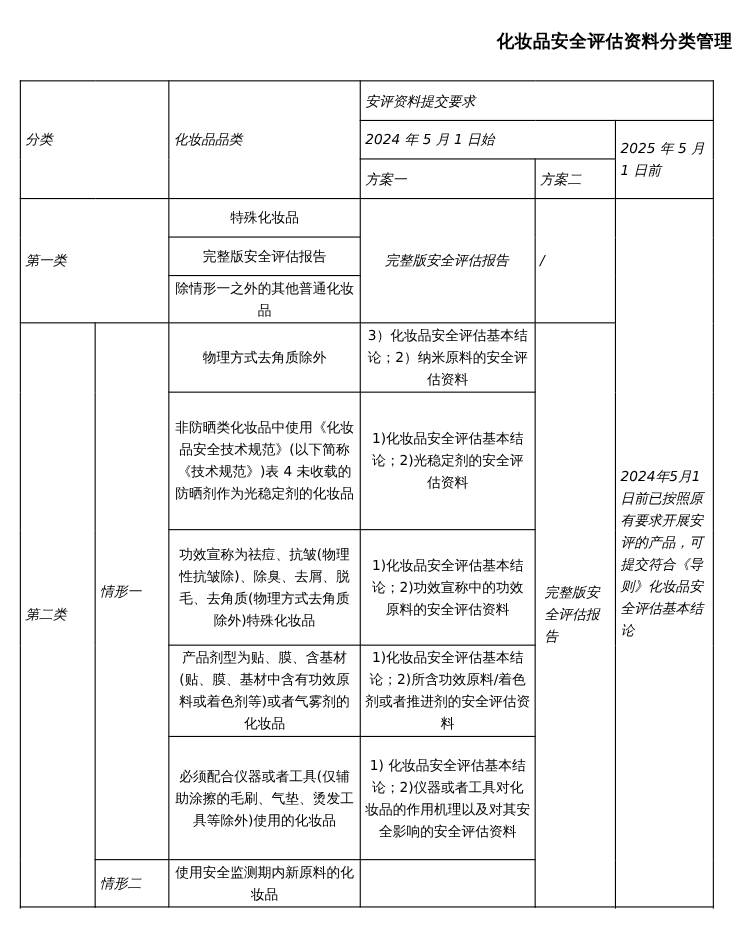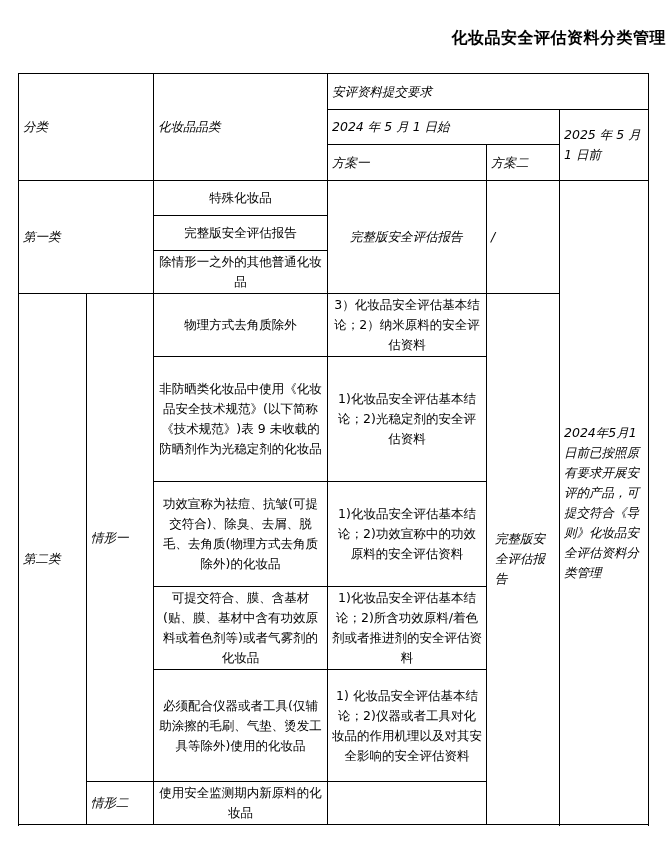--- a/index.html
+++ b/index.html
@@ -37,46 +37,46 @@
   <tr style="height:36px">
     <td class="c">方案一</td>
     <td class="c">方案二</td>
   </tr>
 
   <tr style="height:35px">
     <td class="c" colspan="2" rowspan="3">第一类</td>
     <td class="l">特殊化妆品</td>
     <td class="c" rowspan="3" style="padding:0 22px">完整版安全评估报告</td>
     <td class="c" rowspan="3">/</td>
-    <td class="c" rowspan="10">2024年5月1日前已按照原有要求开展安评的产品，可提交符合《导则》化妆品安全评估资料分类管理</td>
+    <td class="c" rowspan="10">2024年5月1日前已按照原有要求开展安评的产品，可提交符合《导则》化妆品安全评估基本结论</td>
   </tr>
   <tr style="height:35px">
     <td class="l">完整版安全评估报告</td>
   </tr>
   <tr style="height:43px">
     <td class="l">除情形一之外的其他普通化妆品</td>
   </tr>
 
   <tr style="height:63px">
     <td class="c" rowspan="7">第二类</td>
     <td class="c" rowspan="5">情形一</td>
     <td class="l">物理方式去角质除外</td>
     <td class="l">3）化妆品安全评估基本结论；2）纳米原料的安全评估资料</td>
     <td class="c" rowspan="7" style="padding:0 8px">完整版安全评估报告</td>
   </tr>
   <tr style="height:125px">
-    <td class="l">非防晒类化妆品中使用《化妆品安全技术规范》(以下简称《技术规范》)表 9 未收载的防晒剂作为光稳定剂的化妆品</td>
+    <td class="l">非防晒类化妆品中使用《化妆品安全技术规范》(以下简称《技术规范》)表 4 未收载的防晒剂作为光稳定剂的化妆品</td>
     <td class="l">1)化妆品安全评估基本结论；2)光稳定剂的安全评估资料</td>
   </tr>
   <tr style="height:105px">
-    <td class="l">功效宣称为祛痘、抗皱(可提交符合)、除臭、去屑、脱毛、去角质(物理方式去角质除外)的化妆品</td>
+    <td class="l">功效宣称为祛痘、抗皱(物理性抗皱除)、除臭、去屑、脱毛、去角质(物理方式去角质除外)特殊化妆品</td>
     <td class="l">1)化妆品安全评估基本结论；2)功效宣称中的功效原料的安全评估资料</td>
   </tr>
   <tr style="height:83px">
-    <td class="l">可提交符合、膜、含基材(贴、膜、基材中含有功效原料或着色剂等)或者气雾剂的化妆品</td>
+    <td class="l">产品剂型为贴、膜、含基材(贴、膜、基材中含有功效原料或着色剂等)或者气雾剂的化妆品</td>
     <td class="l">1)化妆品安全评估基本结论；2)所含功效原料/着色剂或者推进剂的安全评估资料</td>
   </tr>
   <tr style="height:112px">
     <td class="l">必须配合仪器或者工具(仅辅助涂擦的毛刷、气垫、烫发工具等除外)使用的化妆品</td>
     <td class="l">1) 化妆品安全评估基本结论；2)仪器或者工具对化妆品的作用机理以及对其安全影响的安全评估资料</td>
   </tr>
   <tr style="height:43px">
     <td class="c">情形二</td>
     <td class="l">使用安全监测期内新原料的化妆品</td>
     <td class="l"></td>

